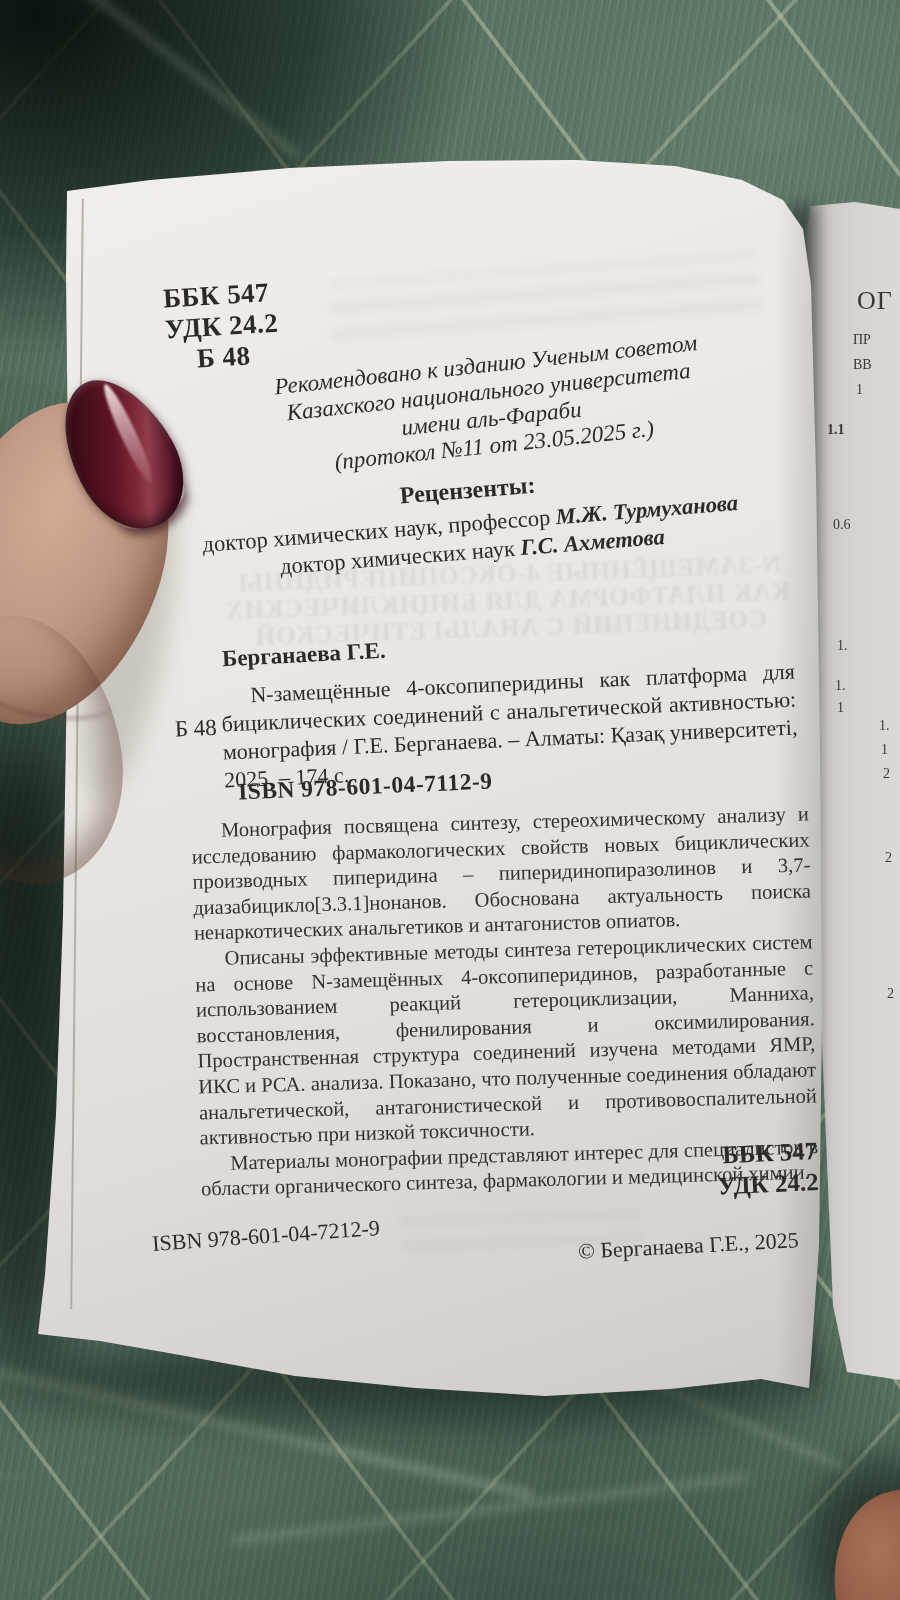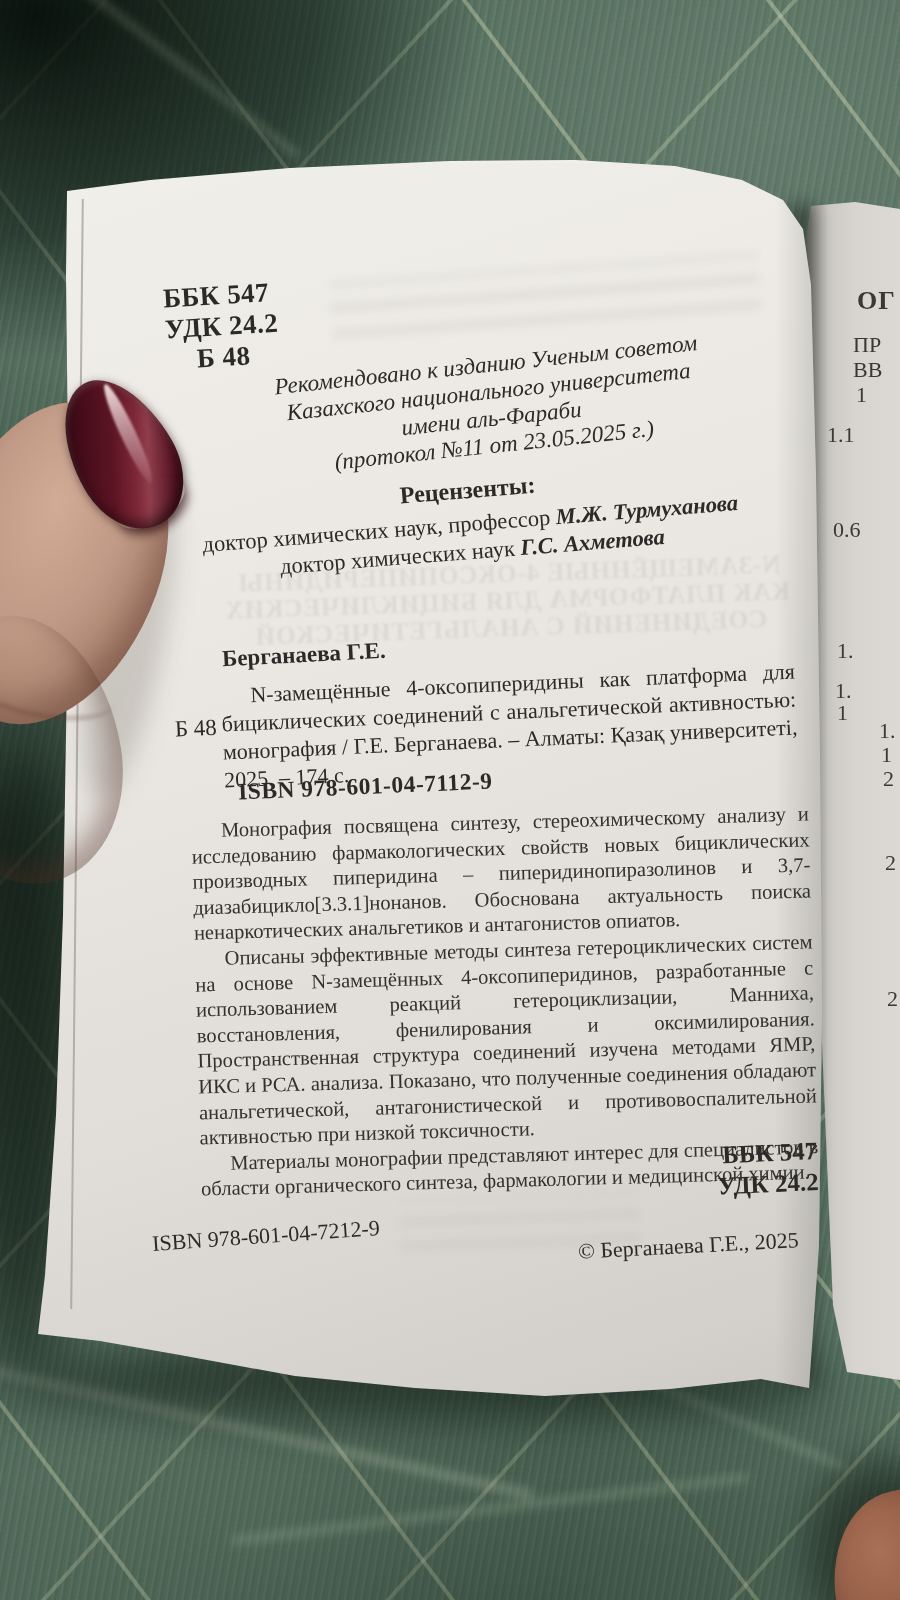--- a/index.html
+++ b/index.html
@@ -30,22 +30,22 @@
 
   
   .next-page{
     position:absolute;left:795px;top:200px;width:105px;height:1180px;
     background:linear-gradient(90deg,#a9a6a1 0%, #c9c6c1 26%, #d7d4cf 55%, #dcd9d4 100%);
     clip-path:polygon(16px 6px,60px 2px,105px 9px,105px 1180px,52px 1172px,38px 1105px,26px 820px,17px 520px,9px 230px,7px 60px);
     color:#3a3832;
   }
   .next-page .gutter{position:absolute;left:0;top:0;bottom:0;width:34px;
     background:linear-gradient(90deg,rgba(30,34,28,0.55),rgba(30,34,28,0.18) 55%,transparent);}
-  .frag{position:absolute;font-size:22px;white-space:nowrap;}
-  .frag.big{font-size:26px;font-weight:700;letter-spacing:1px;}
+  .frag{position:absolute;font-size:14px;white-space:nowrap;}
+  .frag.big{font-size:26px;font-weight:400;letter-spacing:1px;}
 
   .seam{position:absolute;left:788px;top:205px;width:26px;height:1180px;
     background:rgba(18,24,18,0.5);filter:blur(9px);}
 
   
   .page{
     position:absolute;left:30px;top:155px;width:800px;height:1330px;
     background:
       linear-gradient(180deg, rgba(255,255,255,0.5) 0px, transparent 10px),
       linear-gradient(270deg, rgba(105,105,100,0.32) 0px, transparent 55px),
@@ -130,21 +130,21 @@
   <div class="shadow left"></div>
   <div class="shadow bottom"></div>
   <div class="shadow toe"></div>
 
   <div class="next-page">
     <div class="gutter"></div>
     <span class="frag big" style="left:62px;top:86px;">ОГ</span>
     <span class="frag" style="left:58px;top:132px;">ПР</span>
     <span class="frag" style="left:58px;top:157px;">ВВ</span>
     <span class="frag" style="left:61px;top:182px;">1</span>
-    <span class="frag" style="left:32px;top:222px;">1.1</span>
+    <span class="frag" style="left:32px;top:222px;font-weight:bold;">1.1</span>
     <span class="frag" style="left:38px;top:317px;">0.6</span>
     <span class="frag" style="left:42px;top:438px;">1.</span>
     <span class="frag" style="left:40px;top:478px;">1.</span>
     <span class="frag" style="left:42px;top:500px;">1</span>
     <span class="frag" style="left:84px;top:518px;">1.</span>
     <span class="frag" style="left:86px;top:542px;">1</span>
     <span class="frag" style="left:88px;top:566px;">2</span>
     <span class="frag" style="left:90px;top:650px;">2</span>
     <span class="frag" style="left:92px;top:786px;">2</span>
   </div>

